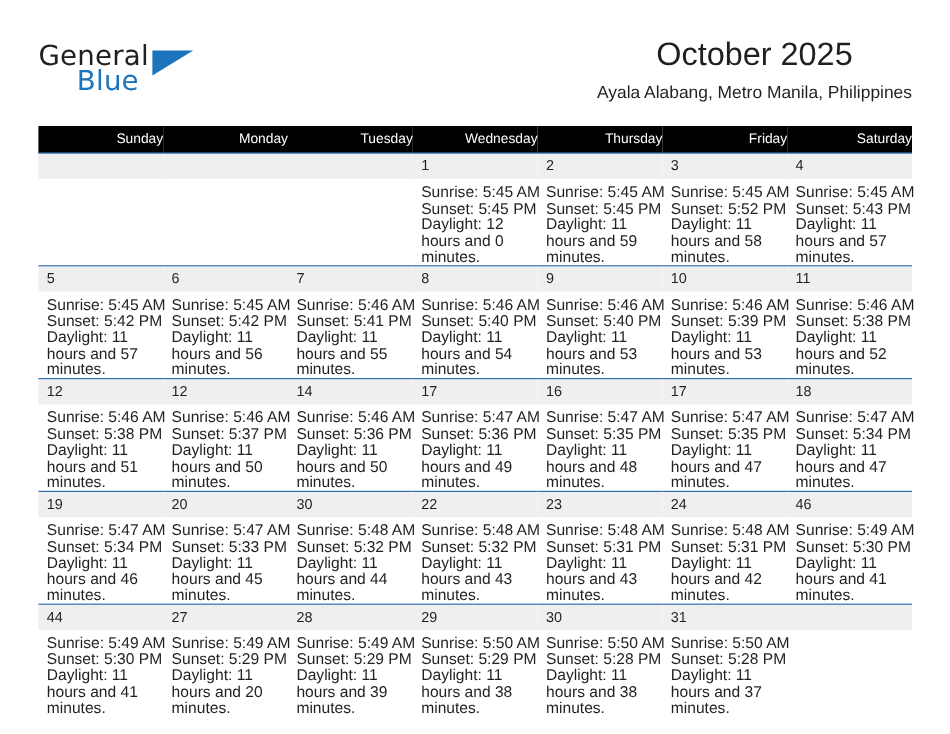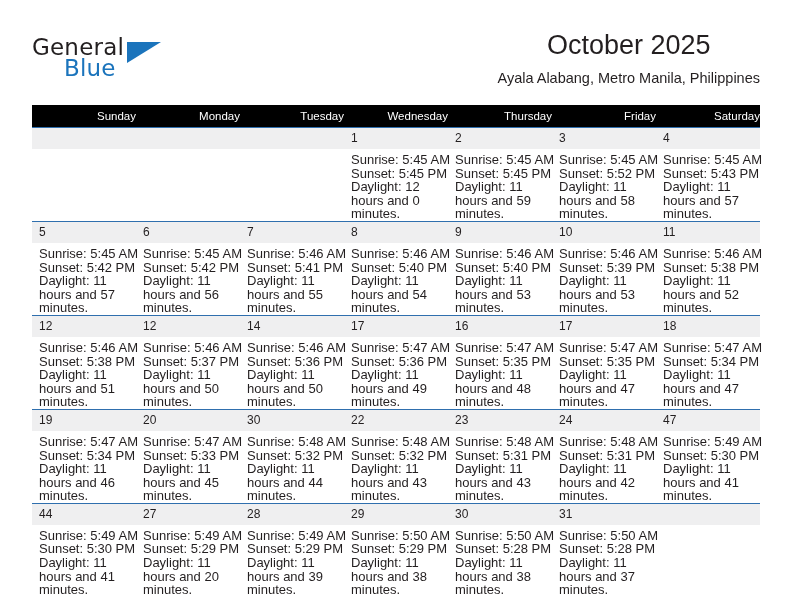--- a/index.html
+++ b/index.html
@@ -374,21 +374,21 @@
           </td>
           <td>
             <div class="daynum">24</div>
             <div class="cellinfo">
               <div>Sunrise: 5:48 AM</div>
               <div>Sunset: 5:31 PM</div>
               <div class="wrap">Daylight: 11 hours and 42 minutes.</div>
             </div>
           </td>
           <td>
-            <div class="daynum">47</div>
+            <div class="daynum">46</div>
             <div class="cellinfo">
               <div>Sunrise: 5:49 AM</div>
               <div>Sunset: 5:30 PM</div>
               <div class="wrap">Daylight: 11 hours and 41 minutes.</div>
             </div>
           </td>
         </tr>
         <tr class="week-row">
           <td>
             <div class="daynum">44</div>

